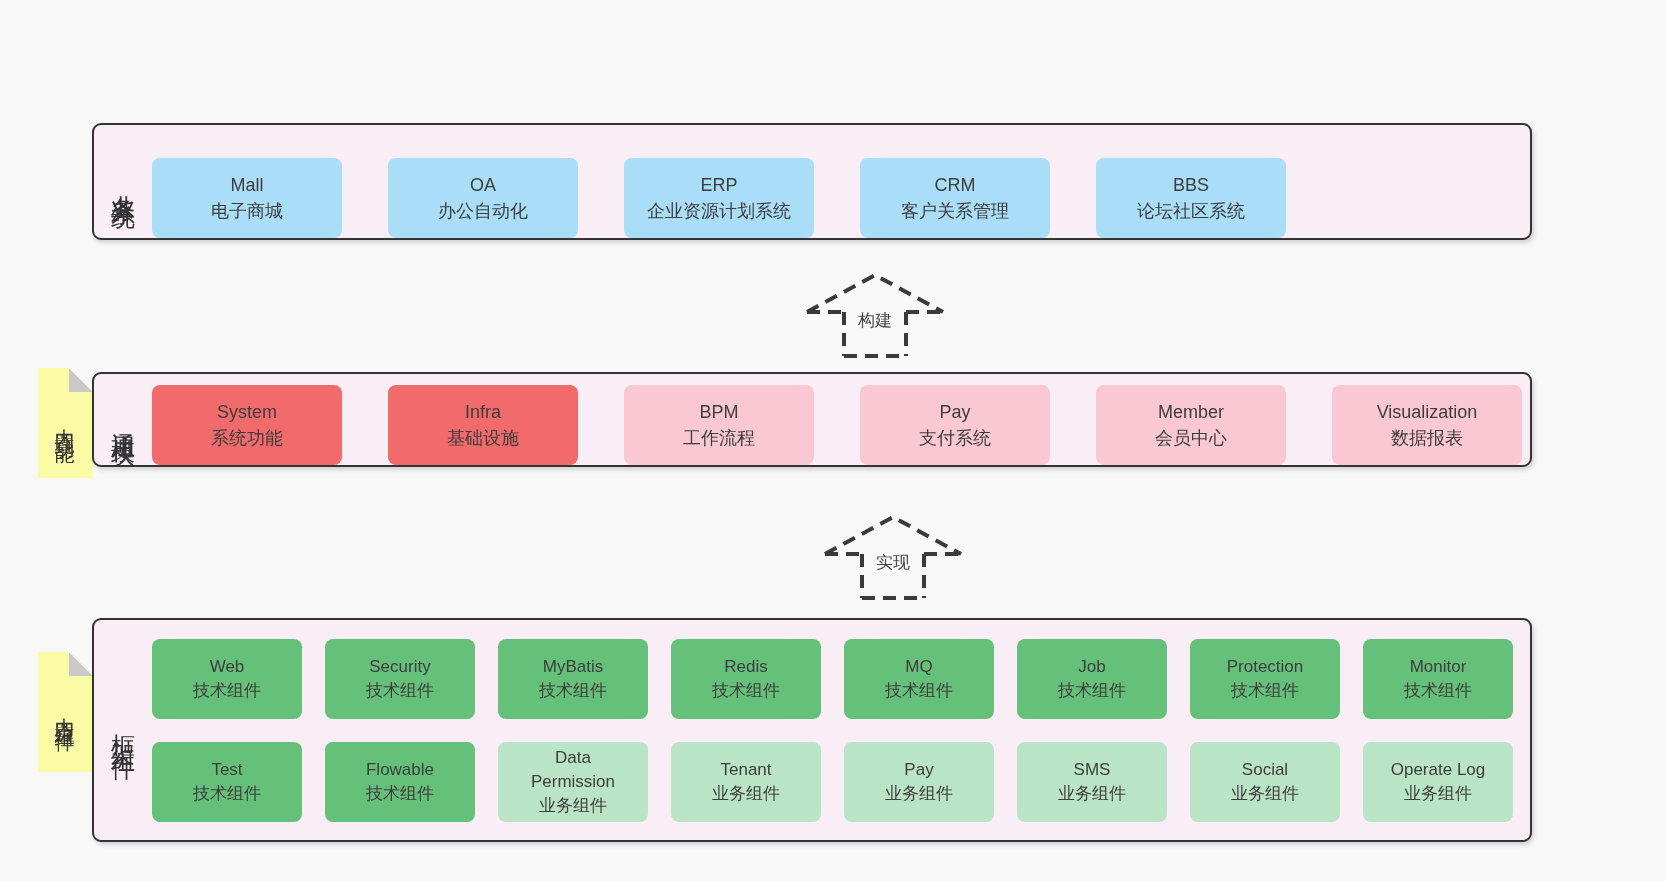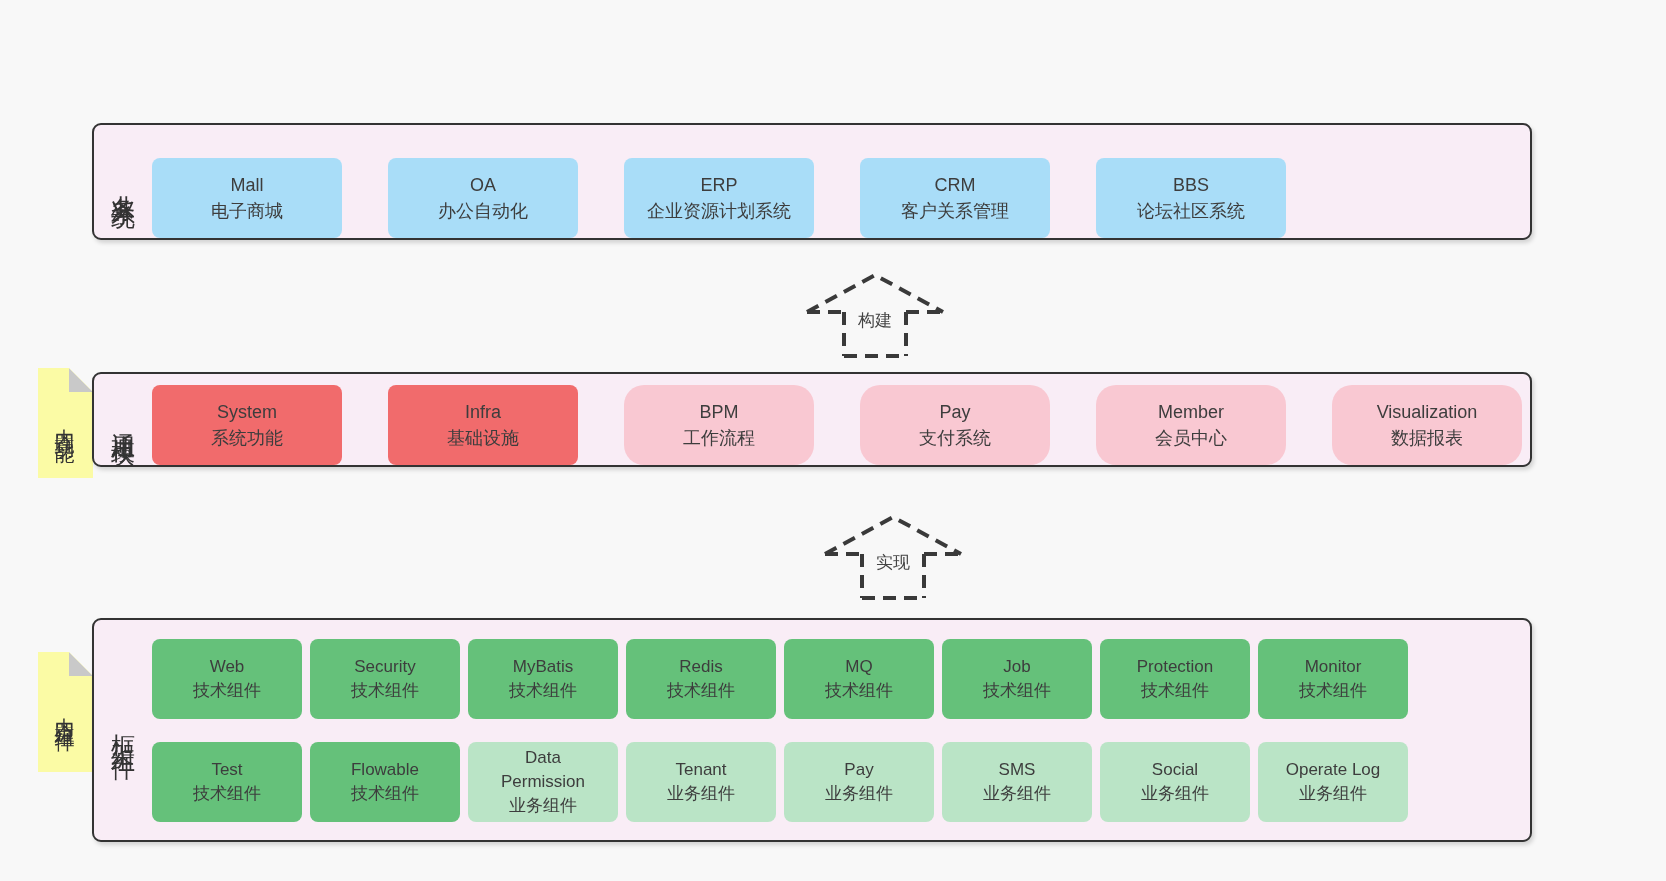--- a/index.html
+++ b/index.html
@@ -48,29 +48,29 @@
     border-radius:8px;
     display:flex;flex-direction:column;
     align-items:center;justify-content:center;
     text-align:center;
     font-size:18px;line-height:26px;
     color:var(--text-color,#3d3d3d);
     box-sizing:border-box;
   }
   .blue{background:var(--blue,#a9ddf8);}
   .red{background:var(--red,#f16b6c);}
-  .pink{background:var(--pink,#f9c8d2);border-radius:20px;}
+  .pink{background:var(--pink,#f9c8d2);}
   .green{background:var(--green,#65c17a);}
   .green-light{background:var(--green-light,#bae4c6);}
 
   .grid{
     flex:1;display:flex;flex-direction:column;
     justify-content:center;gap:23px;padding-right:14px;
   }
-  .grid .row{display:flex;gap:8px;}
+  .grid .row{display:flex;gap:23px;}
   .grid .card{flex:0 0 150px;width:150px;height:80px;font-size:17px;line-height:24px;}
   .grid .card-title{max-width:106px;}
 
   
   .note{
     position:absolute;left:38px;width:55px;
     background:var(--note-bg,#fbfba5);
     z-index:1;
     display:flex;align-items:center;justify-content:center;
     clip-path:polygon(0 0, calc(100% - 24px) 0, 100% 24px, 100% 100%, 0 100%);

